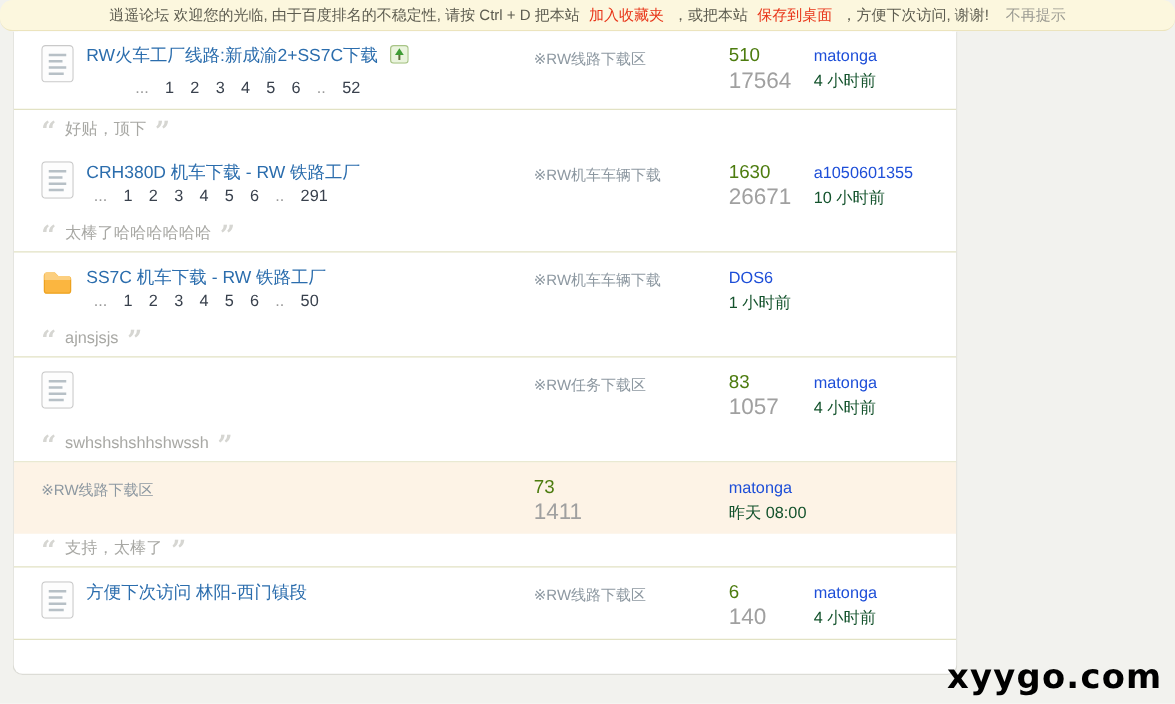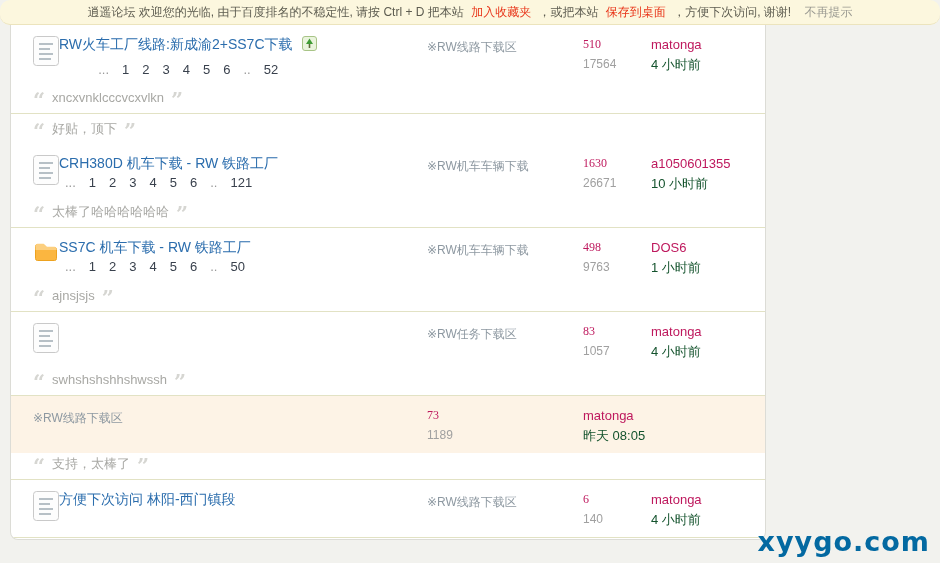--- a/index.html
+++ b/index.html
@@ -35,58 +35,58 @@
   .group { border-bottom: 1px solid #e2e2c4; }
   
   .trow {
     display: grid;
     grid-template-columns: minmax(0,1fr) 156px 68px 106px;
     padding: 10px 8px 8px 22px;
     font-size: 14px; line-height: 19px;
     align-items: start;
   }
   .trow.highlight { background: #fdf3e6; }
-  .t-main { display: flex; min-width: 0; }
+  .t-main { display: flex; gap: 10px; min-width: 0; }
   .icon-wrap { flex: none; margin-top: 1px; }
   .t-text { min-width: 0; }
   .t-title-link { color: #2b6dad; text-decoration: none; cursor: pointer; }
   .attach { display: inline-block; vertical-align: -2px; margin-left: 6px; }
   .pager { white-space: nowrap; text-align: center; }
   .pager.second-line { display: block; margin-top: 4px; }
   .pager.inline { display: inline; margin-left: 6px; }
   .pg-lead, .pg-gap { color: #9a9a9a; font-size: 13px; margin-right: 13px; }
   .pg { color: #39414d; font-size: 13px; text-decoration: none; margin-right: 13px; cursor: pointer; }
   .pg:last-child { margin-right: 0; }
   .cell-cat { padding-top: 2px; }
   .cat-link { font-size: 12px; color: #8d98a1; text-decoration: none; cursor: pointer; margin-top: 37px; }
   .cell-num { padding-top: 0; }
-  .replies { display: block; font-size: 12px; color: #be185d; font-family: Liberation Serif, serif; }
-  .views   { display: block; font-size: 12px; color: #a0a0a0; margin-top: 1px; }
+  .replies { display: block; font-size: 15px; color: #4d7c0f; }
+  .views   { display: block; font-size: 18px; color: #a0a0a0; margin-top: 1px; }
   .cell-by { padding-top: 0; }
-  .author-link { display: block; font-size: 13px; color: #be185d; text-decoration: none; cursor: pointer; }
+  .author-link { display: block; font-size: 13px; color: #1d4ed8; text-decoration: none; cursor: pointer; }
   .post-time   { display: block; font-size: 13px; color: #14532d; margin-top: 1px; }
   
   .qrow {
     padding: 2px 8px 6px 22px;
     font-size: 13px; line-height: 18px;
     color: #a8a8a4;
   }
   .qmark {
     font-family: "DejaVu Serif", serif;
     font-weight: bold; font-size: 21px; color: #d6d6d2;
     line-height: 0; vertical-align: -5px;
   }
   .qmark.open { margin-right: 7px; }
   .qmark.close { margin-left: 7px; }
   
   .watermark {
     position: absolute; right: 10px; bottom: 6px;
     font-family: "DejaVu Sans", sans-serif;
     font-weight: 800; font-size: 27px; letter-spacing: 1px;
-    color: #0369a1;
+    color: #000000;
   }
 </style>
 </head>
 <body>
 
 <div class="banner">
   <span>逍遥论坛 欢迎您的光临, 由于百度排名的不稳定性, 请按 Ctrl + D 把本站</span>
   <a class="red-link">加入收藏夹</a>
   <span>，或把本站</span>
   <a class="red-link">保存到桌面</a>
@@ -124,42 +124,39 @@
       <div class="cell-cat"><a class="cat-link">※RW线路下载区</a></div>
       <div class="cell-num">
           <span class="replies">510</span>
           <span class="views">17564</span>
         </div>
       <div class="cell-by">
           <a class="author-link">matonga</a>
           <span class="post-time">4 小时前</span>
         </div>
     </div>
-    <div class="qrow">
-      <span class="qmark open">“</span><span>xncxvnklcccvcxvlkn</span><span class="qmark close">”</span>
-    </div>
   </div>
 
   <div class="group">
     <div class="qrow" style="padding-top:6px">
       <span class="qmark open">“</span><span>好贴，顶下</span><span class="qmark close">”</span>
     </div>
     <div class="trow">
       <div class="t-main">
         <span class="icon-wrap">
           <svg width="26" height="30" viewBox="0 0 26 30">
               <rect x="0.5" y="0.5" width="25" height="29" rx="3" fill="#fdfdfd" stroke="#c9c9c9"></rect>
               <path d="M6 8h14M6 13h11M6 18h14M6 23h12" stroke="#b7c0c6" stroke-width="2"></path>
             </svg>
         </span>
         <div class="t-text">
           <div>
             <a class="t-title-link">CRH380D 机车下载 - RW 铁路工厂</a>
             <span class="pager inline">
-              <span class="pg-lead">...</span><a class="pg">1</a><a class="pg">2</a><a class="pg">3</a><a class="pg">4</a><a class="pg">5</a><a class="pg">6</a><span class="pg-gap">..</span><a class="pg">121</a>
+              <span class="pg-lead">...</span><a class="pg">1</a><a class="pg">2</a><a class="pg">3</a><a class="pg">4</a><a class="pg">5</a><a class="pg">6</a><span class="pg-gap">..</span><a class="pg">291</a>
             </span>
           </div>
         </div>
       </div>
       <div class="cell-cat"><a class="cat-link">※RW机车车辆下载</a></div>
       <div class="cell-num">
           <span class="replies">1630</span>
           <span class="views">26671</span>
         </div>
       <div class="cell-by">
@@ -184,24 +181,20 @@
         <div class="t-text">
           <div>
             <a class="t-title-link">SS7C 机车下载 - RW 铁路工厂</a>
             <span class="pager inline">
               <span class="pg-lead">...</span><a class="pg">1</a><a class="pg">2</a><a class="pg">3</a><a class="pg">4</a><a class="pg">5</a><a class="pg">6</a><span class="pg-gap">..</span><a class="pg">50</a>
             </span>
           </div>
         </div>
       </div>
       <div class="cell-cat"><a class="cat-link">※RW机车车辆下载</a></div>
-      <div class="cell-num">
-          <span class="replies">498</span>
-          <span class="views">9763</span>
-        </div>
       <div class="cell-by">
           <a class="author-link">DOS6</a>
           <span class="post-time">1 小时前</span>
         </div>
     </div>
     <div class="qrow">
       <span class="qmark open">“</span><span>ajnsjsjs</span><span class="qmark close">”</span>
     </div>
   </div>
 
@@ -228,25 +221,25 @@
     <div class="qrow">
       <span class="qmark open">“</span><span>swhshshshhshwssh</span><span class="qmark close">”</span>
     </div>
   </div>
 
   <div class="group">
     <div class="trow highlight">
       <div class="cell-cat"><a class="cat-link">※RW线路下载区</a></div>
       <div class="cell-num">
           <span class="replies">73</span>
-          <span class="views">1189</span>
-        </div>
-      <div class="cell-by">
-          <a class="author-link">matonga</a>
-          <span class="post-time">昨天 08:05</span>
+          <span class="views">1411</span>
+        </div>
+      <div class="cell-by">
+          <a class="author-link">matonga</a>
+          <span class="post-time">昨天 08:00</span>
         </div>
     </div>
     <div class="qrow">
       <span class="qmark open">“</span><span>支持，太棒了</span><span class="qmark close">”</span>
     </div>
   </div>
 
   <div class="group">
     <div class="trow">
       <div class="t-main">

